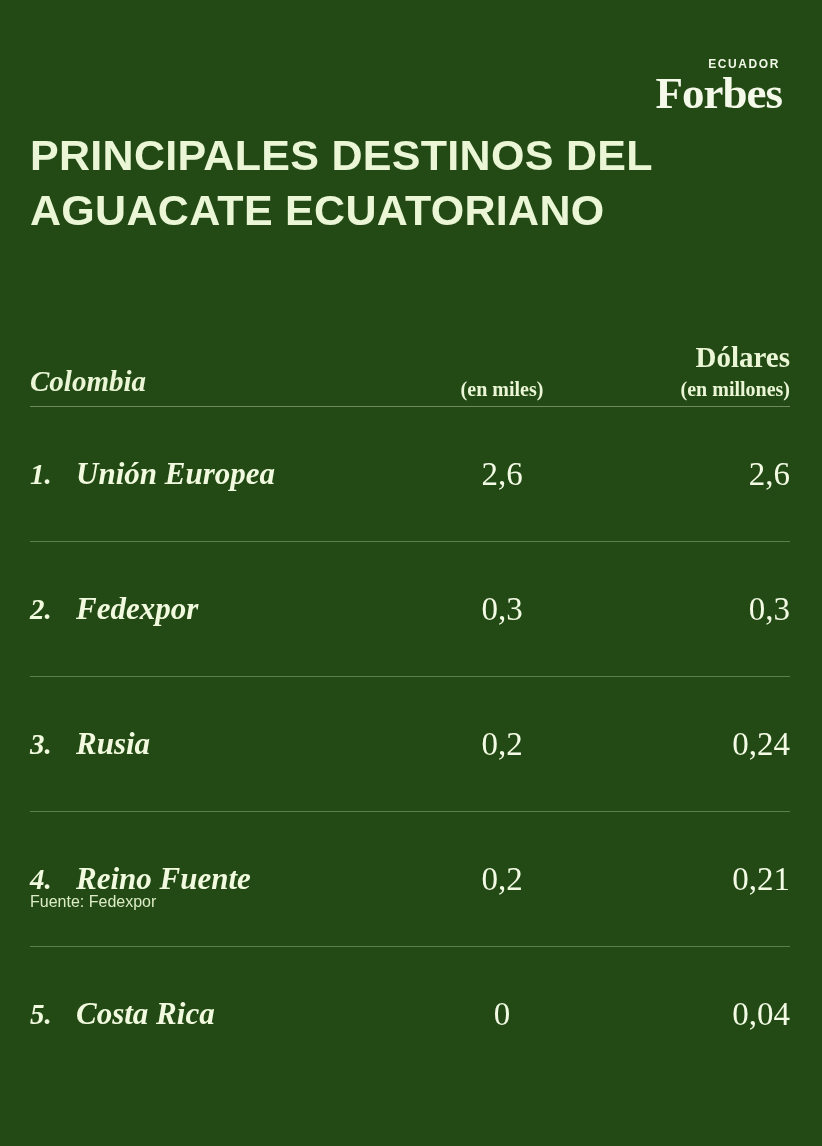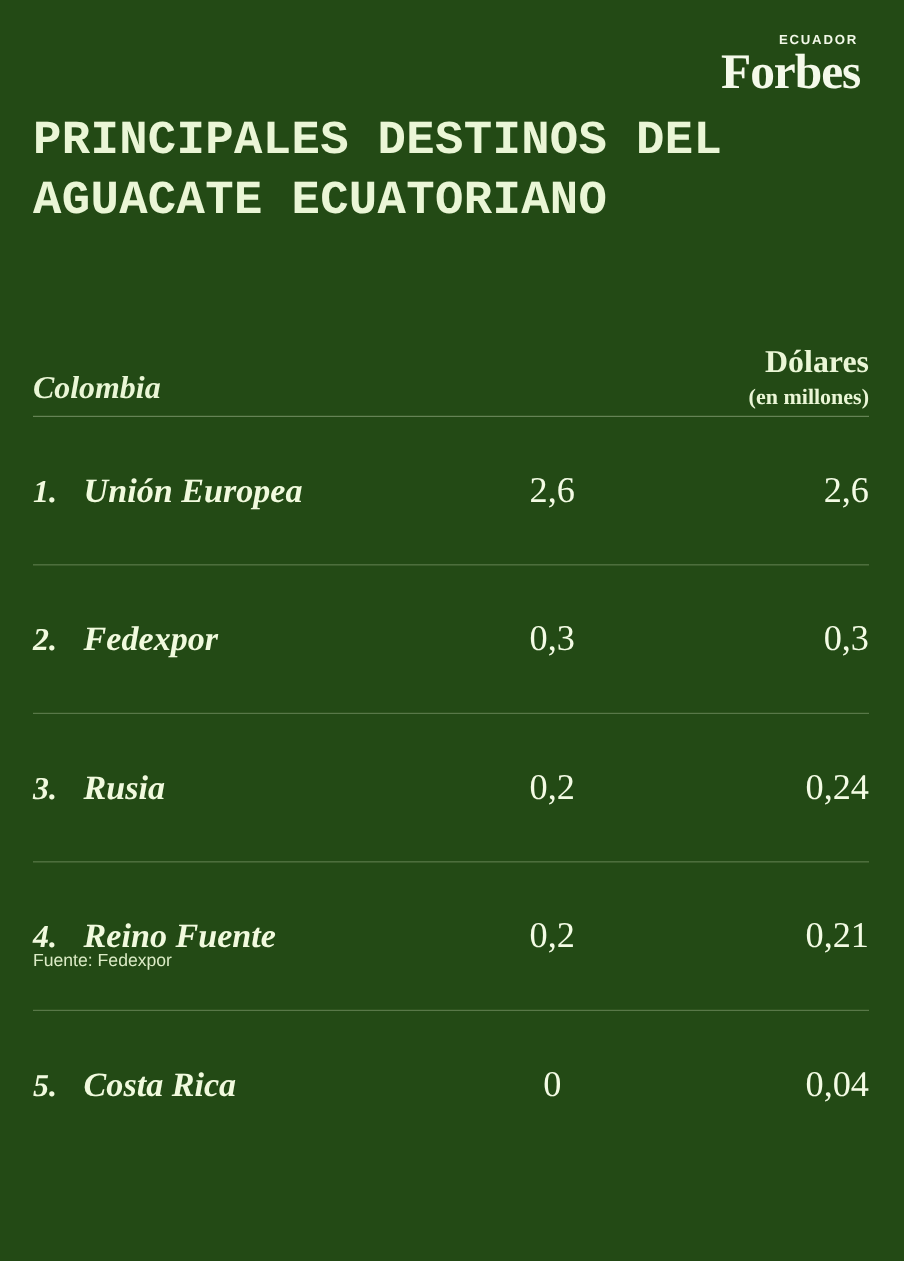--- a/index.html
+++ b/index.html
@@ -13,20 +13,21 @@
     font-family: "Liberation Sans", sans-serif;
     color: #e9f5d8;
     overflow: hidden;
   }
   .page {
     position: relative;
     width: 822px;
     height: 915px;
     box-sizing: border-box;
     padding: 0 24px;
+    margin-top: 28px;
   }
 
   
   .brand {
     position: absolute;
     top: 30px;
     right: 40px;
     text-align: right;
     line-height: 1;
   }
@@ -45,21 +46,21 @@
     color: #f4f9ea;
     letter-spacing: -1px;
   }
 
   
   .title {
     position: absolute;
     top: 100px;
     left: 30px;
     width: 640px;
-    font-family: Liberation Mono, monospace;
+    font-family: Liberation Sans, sans-serif;
     font-weight: 700;
     font-size: 43px;
     line-height: 1.28;
     letter-spacing: 0.3px;
     color: #eaf6d6;
     text-transform: uppercase;
   }
 
   
   .table {
@@ -172,20 +173,21 @@
 
   <div class="title">PRINCIPALES DESTINOS DEL AGUACATE ECUATORIANO</div>
 
   <div class="table">
 
     <div class="thead">
       <div class="col-market th-market">
         <div class="th-main">Colombia</div>
       </div>
       <div class="col-ton">
+        <div class="th-sub">(en miles)</div>
       </div>
       <div class="col-usd">
         <div class="th-main">Dólares</div>
         <div class="th-sub">(en millones)</div>
       </div>
     </div>
 
     <div class="divider"></div>
 
     <div class="row">

